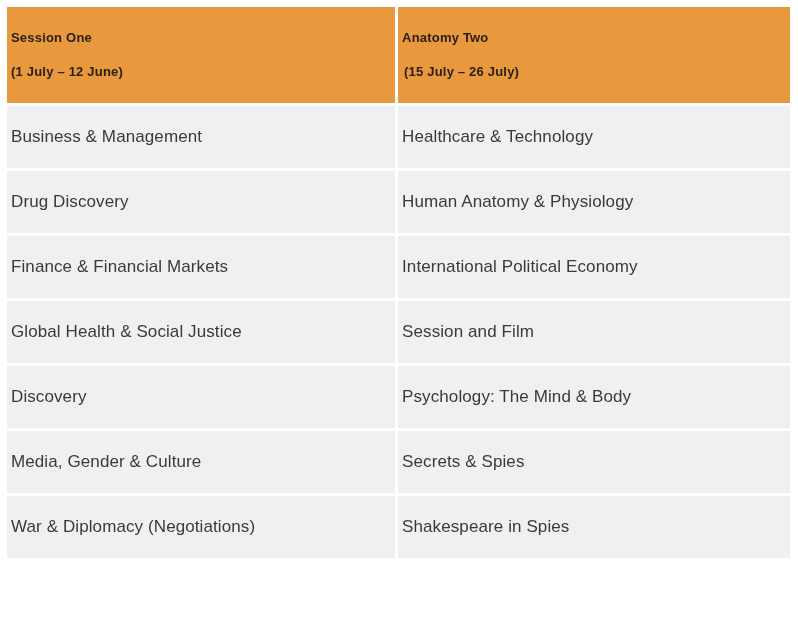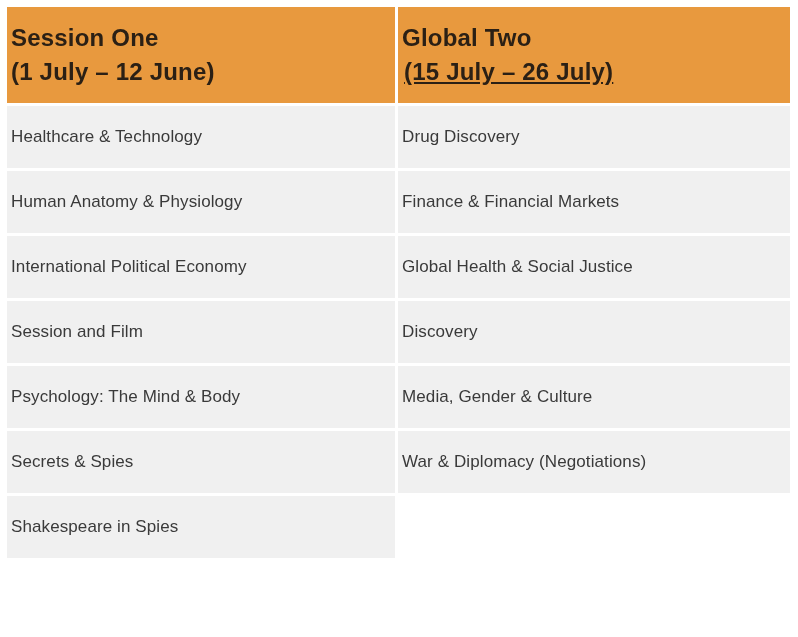--- a/index.html
+++ b/index.html
@@ -22,27 +22,27 @@
     width: 100%;
   }
   .header-cell {
     background: var(--header-bg, #E8993E);
     height: 96px;
     padding: 10px 8px 10px 4px;
     display: flex;
     flex-direction: column;
     justify-content: center;
     color: var(--header-text, #2B2015);
-    font-size: 24px;
+    font-size: 13px;
     font-weight: bold;
     letter-spacing: 0.2px;
   }
   .header-title { line-height: 24px; }
   .header-dates { line-height: 24px; margin-top: 10px; }
-  .header-cell.col2 .header-dates { padding-left: 2px; text-decoration: underline; }
+  .header-cell.col2 .header-dates { padding-left: 2px; }
   .body-cell {
     background: var(--row-bg, #F0F0F0);
     height: 62px;
     padding-left: 4px;
     padding-right: 8px;
     display: flex;
     align-items: center;
     color: var(--row-text, #3A3A3A);
     font-size: 17px;
     font-weight: 400;
@@ -53,24 +53,25 @@
 <body>
 
 <div class="page">
   <div class="course-table">
 
     <div class="header-cell col1">
       <div class="header-title">Session One</div>
       <div class="header-dates">(1 July – 12 June)</div>
     </div>
     <div class="header-cell col2">
-      <div class="header-title">Global Two</div>
+      <div class="header-title">Anatomy Two</div>
       <div class="header-dates">(15 July – 26 July)</div>
     </div>
 
+    <div class="body-cell">Business &amp; Management</div>
 
     <div class="body-cell">Healthcare &amp; Technology</div>
     <div class="body-cell">Drug Discovery</div>
 
     <div class="body-cell">Human Anatomy &amp; Physiology</div>
     <div class="body-cell">Finance &amp; Financial Markets</div>
 
     <div class="body-cell">International Political Economy</div>
     <div class="body-cell">Global Health &amp; Social Justice</div>
 

